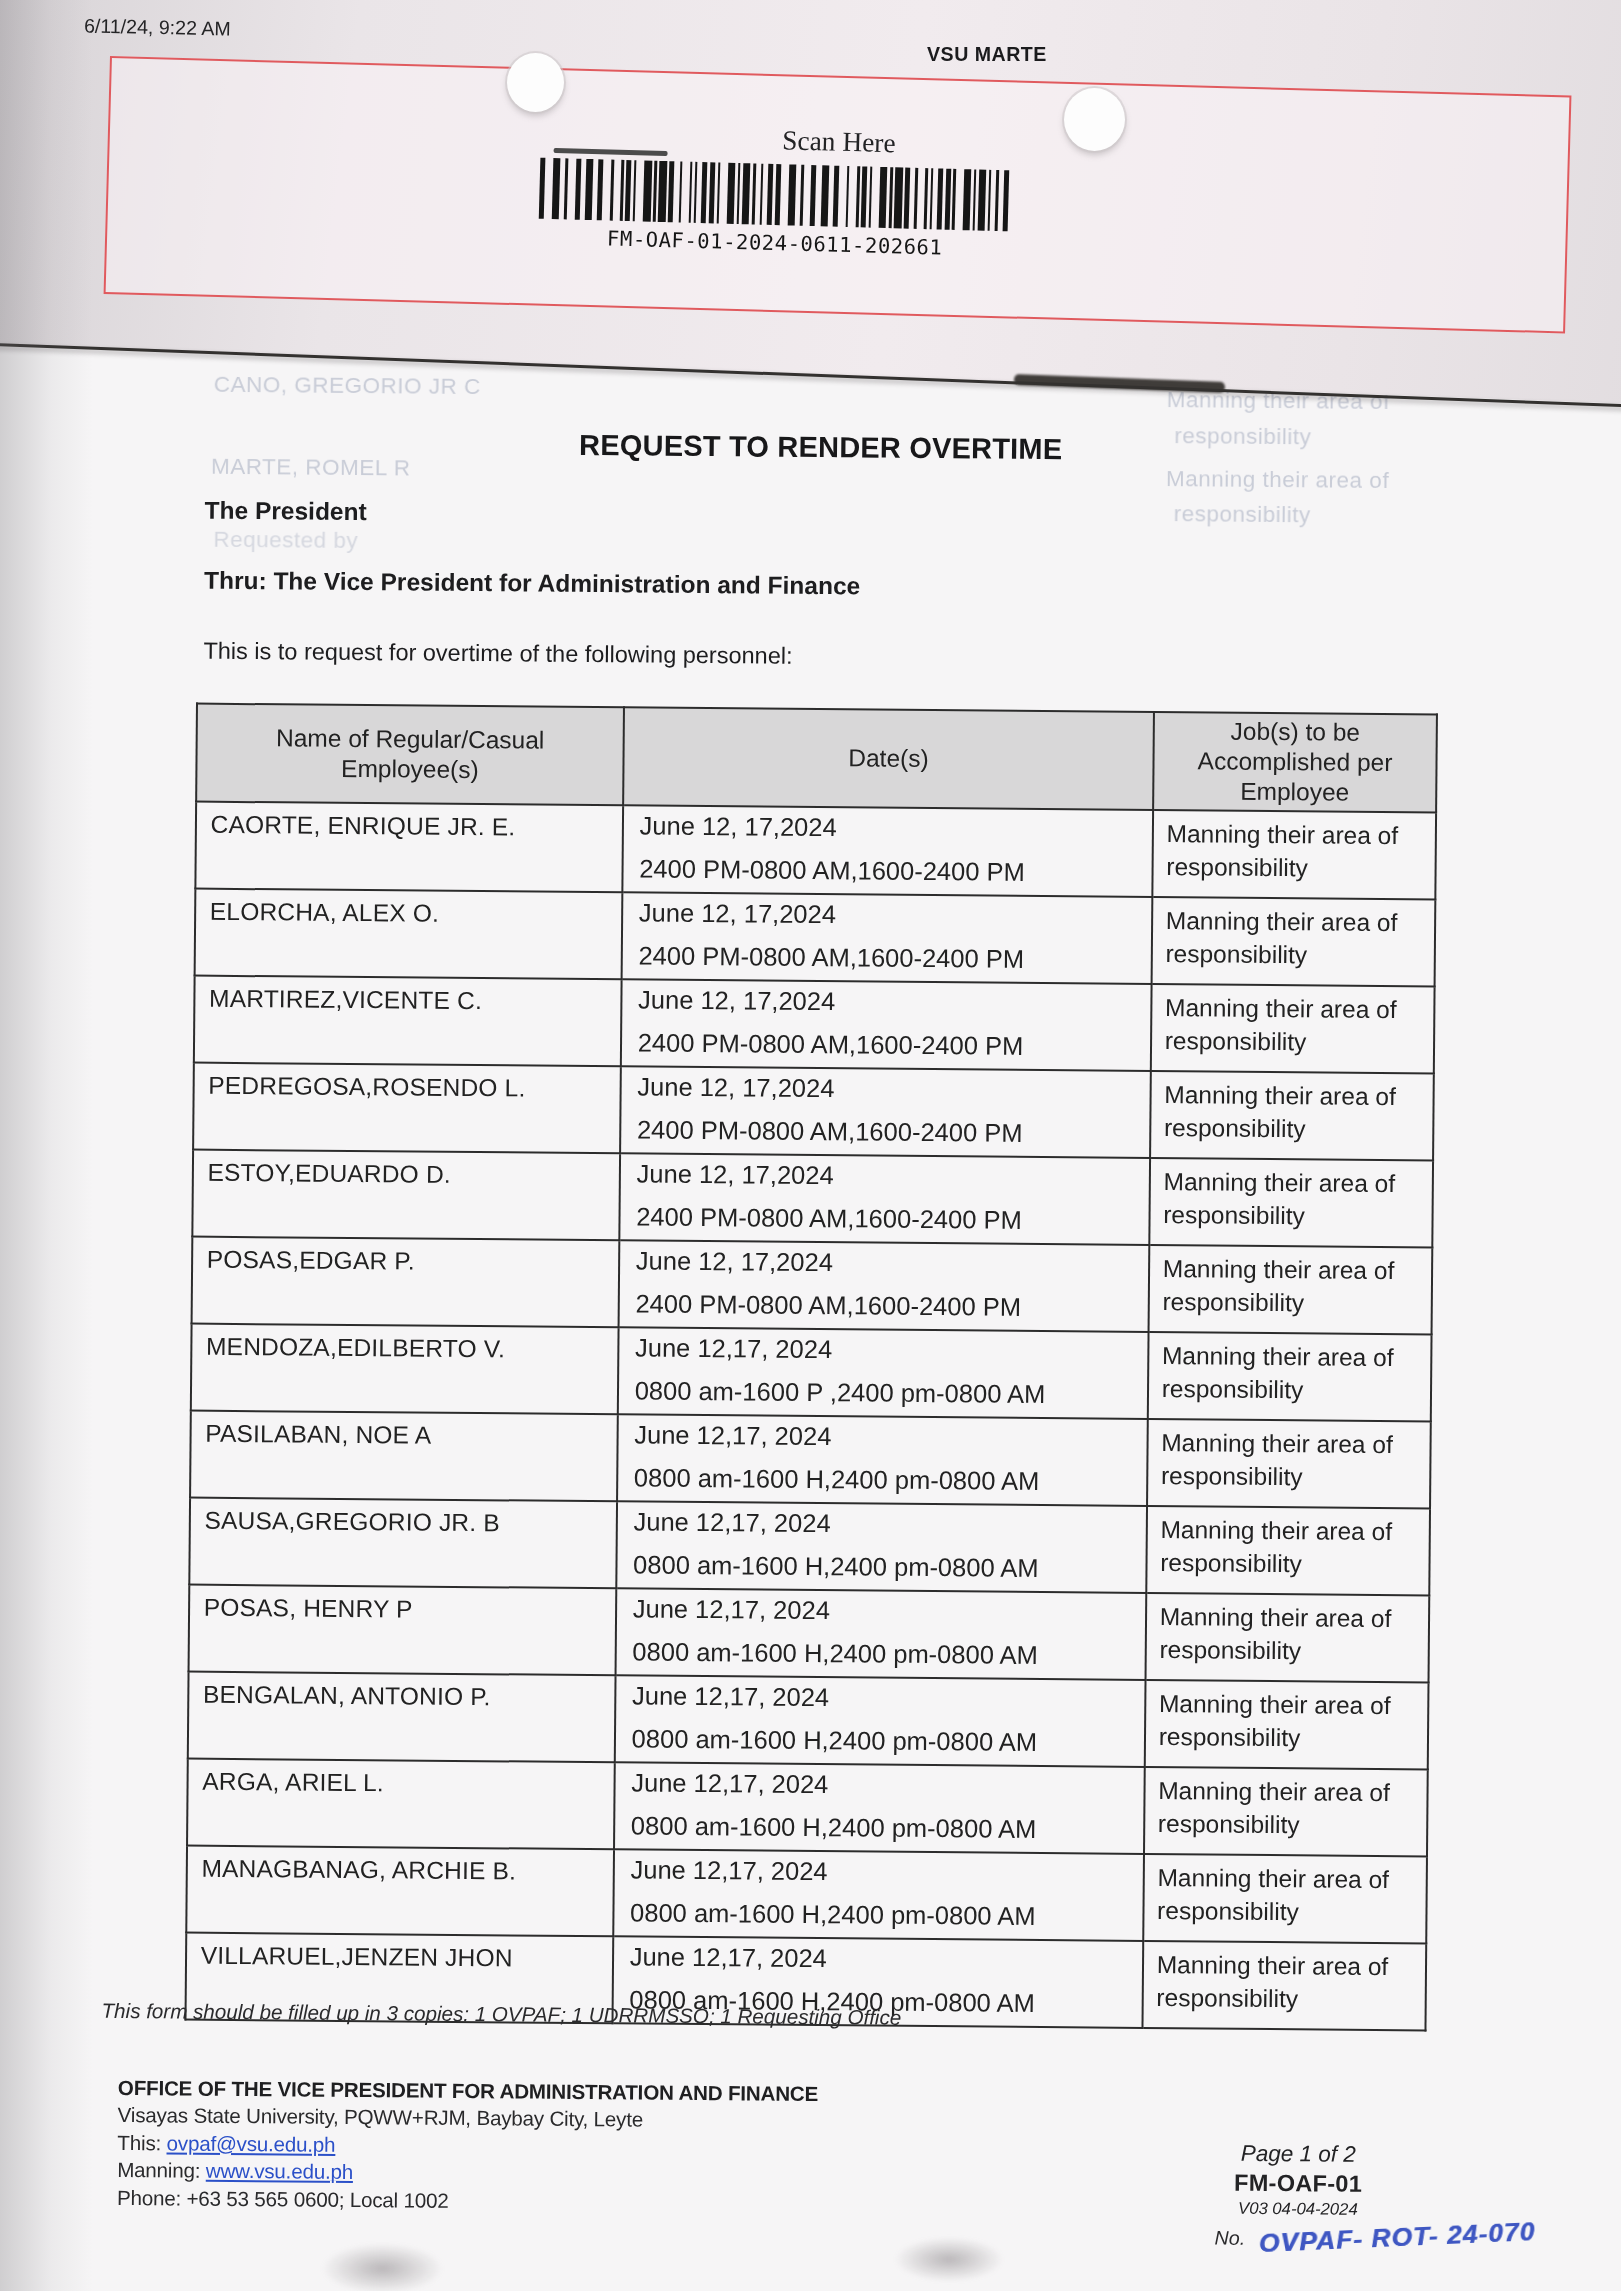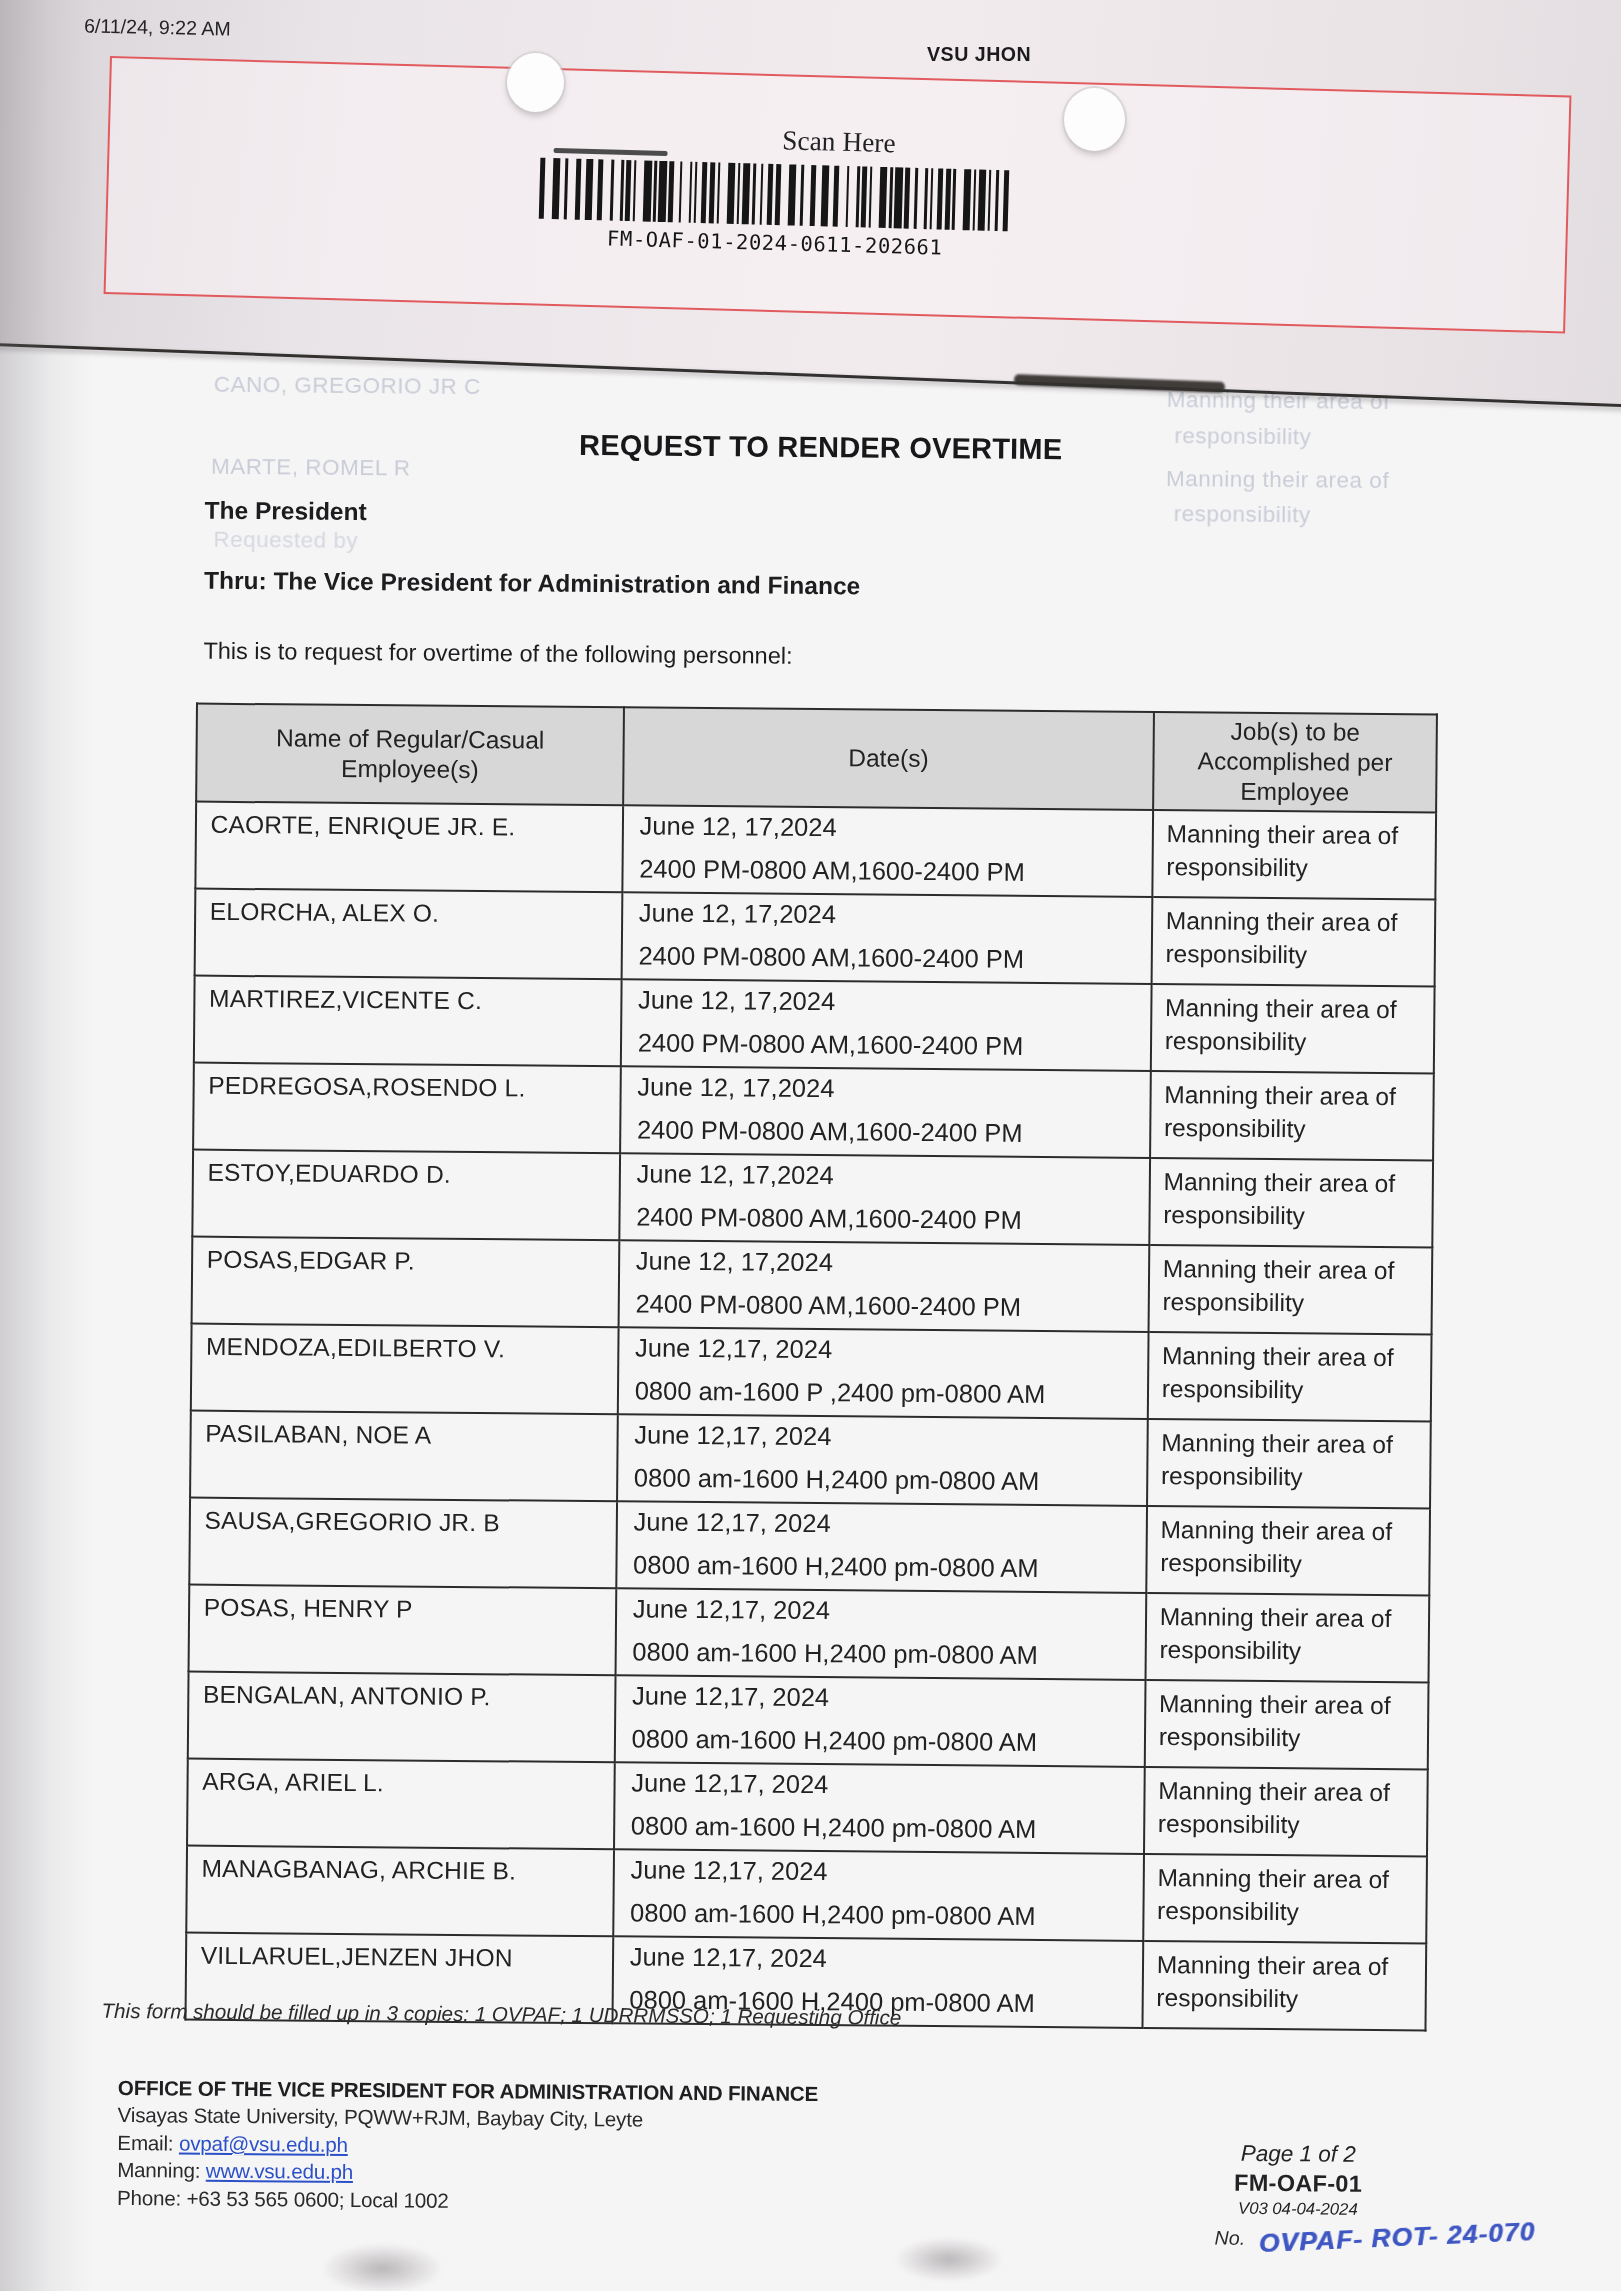--- a/index.html
+++ b/index.html
@@ -311,41 +311,41 @@
         </td>
       </tr>
     </tbody>
     </table>
 
     <div class="copies-note">This form should be filled up in 3 copies: 1 OVPAF; 1 UDRRMSSO; 1 Requesting Office</div>
 
     <div class="office-block">
       <div class="office-name">OFFICE OF THE VICE PRESIDENT FOR ADMINISTRATION AND FINANCE</div>
       <div>Visayas State University, PQWW+RJM, Baybay City, Leyte</div>
-      <div><span>Email: </span><span class="doc-link">ovpaf@vsu.edu.ph</span></div>
+      <div><span>This: </span><span class="doc-link">ovpaf@vsu.edu.ph</span></div>
       <div><span>Manning: </span><span class="doc-link">www.vsu.edu.ph</span></div>
       <div>Phone: +63 53 565 0600; Local 1002</div>
     </div>
 
     <div class="form-meta">
       <div class="page-info">Page 1 of 2</div>
       <div class="form-code">FM-OAF-01</div>
       <div class="form-version">V03 04-04-2024</div>
     </div>
     <div class="form-number">
       <span>No.</span><span class="handwritten">OVPAF- ROT- 24-070</span>
     </div>
   </div>
 
   <div class="top-sheet"></div>
   <div class="edge-smudge"></div>
   <div class="sheet-edge"></div>
 
   <div class="timestamp">6/11/24, 9:22 AM</div>
-  <div class="hris-label">VSU JHON</div>
+  <div class="hris-label">VSU MARTE</div>
 
   <div class="redbox">
     <div class="scan-dash"></div>
     <div class="scan-here">Scan Here</div>
     <div class="barcode">
         <i style="flex:2"></i>
         <s style="flex:3"></s>
         <i style="flex:3"></i>
         <s style="flex:2"></s>
         <i style="flex:1"></i>

